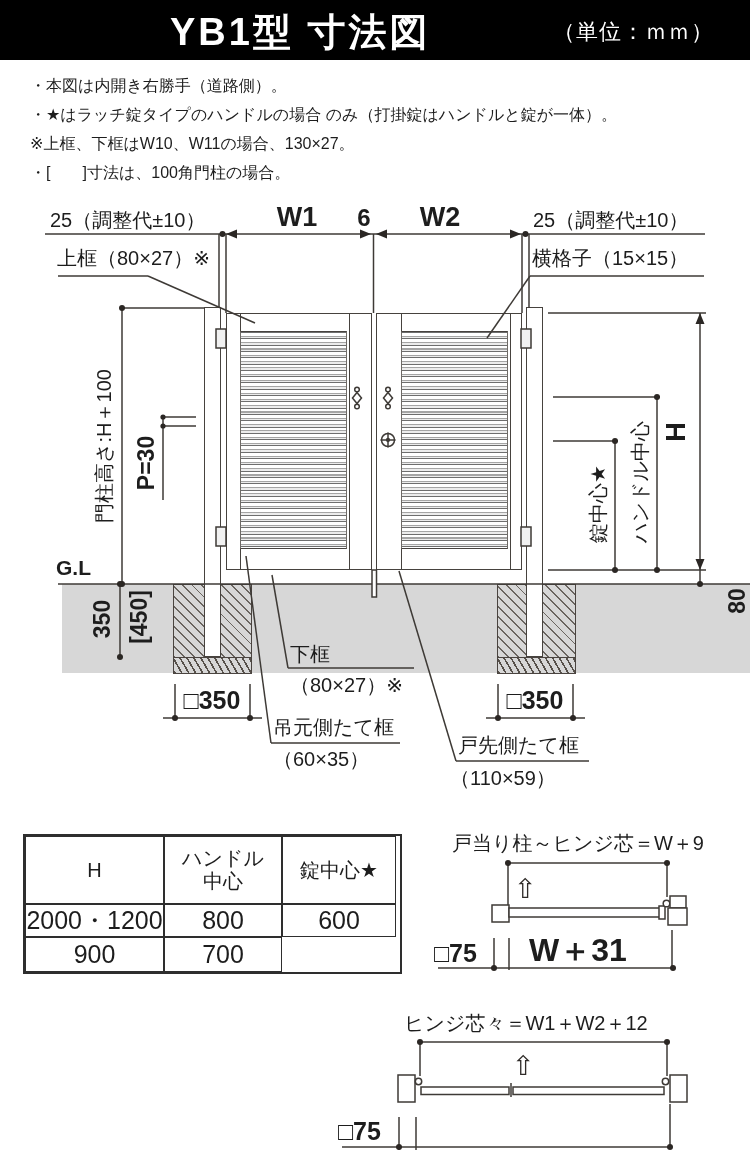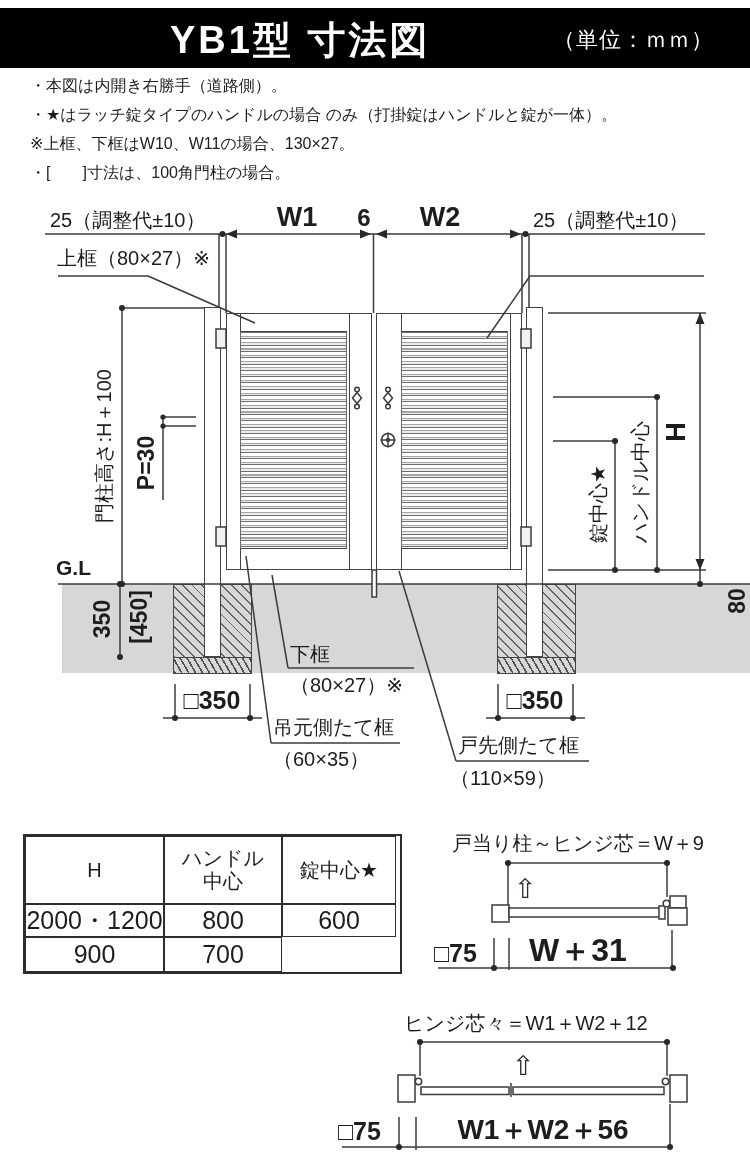--- a/index.html
+++ b/index.html
@@ -1,19 +1,19 @@
 <!DOCTYPE html>
 <html><head>
 <meta charset="utf-8">
 <style>
   html,body{margin:0;padding:0;background:#fff;}
   .canvas{position:relative;width:750px;height:1173px;background:#fff;overflow:hidden;
           font-family:"Liberation Sans","DejaVu Sans",sans-serif;color:#222;}
   
-  .hdr{position:absolute;left:0;top:0;width:750px;height:60px;background:#000;z-index:6;margin-top:8px;}
+  .hdr{position:absolute;left:0;top:0;width:750px;height:60px;background:#000;z-index:6;}
   .hdr-title{position:absolute;left:170px;top:7px;font-size:38px;font-weight:bold;color:#fff;letter-spacing:3px;}
   .hdr-unit{position:absolute;left:553px;top:17px;font-size:22px;color:#fff;letter-spacing:1px;}
   
   .note{position:absolute;left:30px;font-size:16px;color:#1d1d1d;white-space:nowrap;z-index:6;}
   
   .lbl{position:absolute;font-size:20px;color:#1d1d1d;white-space:nowrap;z-index:7;}
   .b{font-weight:bold;}
   .ctr{transform:translate(-50%,-50%);}
   .rot{transform:translate(-50%,-50%) rotate(-90deg);}
   
@@ -216,20 +216,21 @@
       <polygon points="700,570 695.5,559 704.5,559"></polygon>
     </g>
   </svg>
 
   <div class="lbl" style="left:50px;top:207px">25（調整代±10）</div>
   <div class="lbl" style="left:533px;top:207px">25（調整代±10）</div>
   <div class="lbl b ctr" style="left:297px;top:217px;font-size:27px">W1</div>
   <div class="lbl b ctr" style="left:364px;top:218px;font-size:24px">6</div>
   <div class="lbl b ctr" style="left:440px;top:217px;font-size:27px">W2</div>
   <div class="lbl" style="left:57px;top:245px">上框（80×27）※</div>
+  <div class="lbl" style="left:532px;top:245px">横格子（15×15）</div>
 
   <div class="lbl rot" style="left:104px;top:446px">門柱高さ:H＋100</div>
   <div class="lbl b rot" style="left:146px;top:463px;font-size:23px">P=30</div>
   <div class="lbl b" style="left:56px;top:556px;font-size:21px">G.L</div>
   <div class="lbl b rot" style="left:102px;top:619px;font-size:23px">350</div>
   <div class="lbl b rot" style="left:139px;top:617px;font-size:23px">[450]</div>
   <div class="lbl b ctr" style="left:212px;top:700px;font-size:25px">□350</div>
   <div class="lbl b ctr" style="left:535px;top:700px;font-size:25px">□350</div>
 
   <div class="lbl" style="left:290px;top:641px">下框</div>
@@ -263,15 +264,14 @@
   </div>
 
   <div class="lbl" style="left:452px;top:830px">戸当り柱～ヒンジ芯＝W＋9</div>
   <div class="upicon" style="left:514px;top:876px">⇧</div>
   <div class="lbl b" style="left:434px;top:939px;font-size:25px">□75</div>
   <div class="lbl b ctr" style="left:578px;top:951px;font-size:32px">W＋31</div>
 
   <div class="lbl" style="left:404px;top:1010px">ヒンジ芯々＝W1＋W2＋12</div>
   <div class="upicon" style="left:512px;top:1053px">⇧</div>
   <div class="lbl b" style="left:338px;top:1117px;font-size:25px">□75</div>
-  <div class="lbl b ctr" style="left:543px;top:1130px;font-size:28px">W1＋W2＋56</div>
 
 </div>
 
 </body></html>

